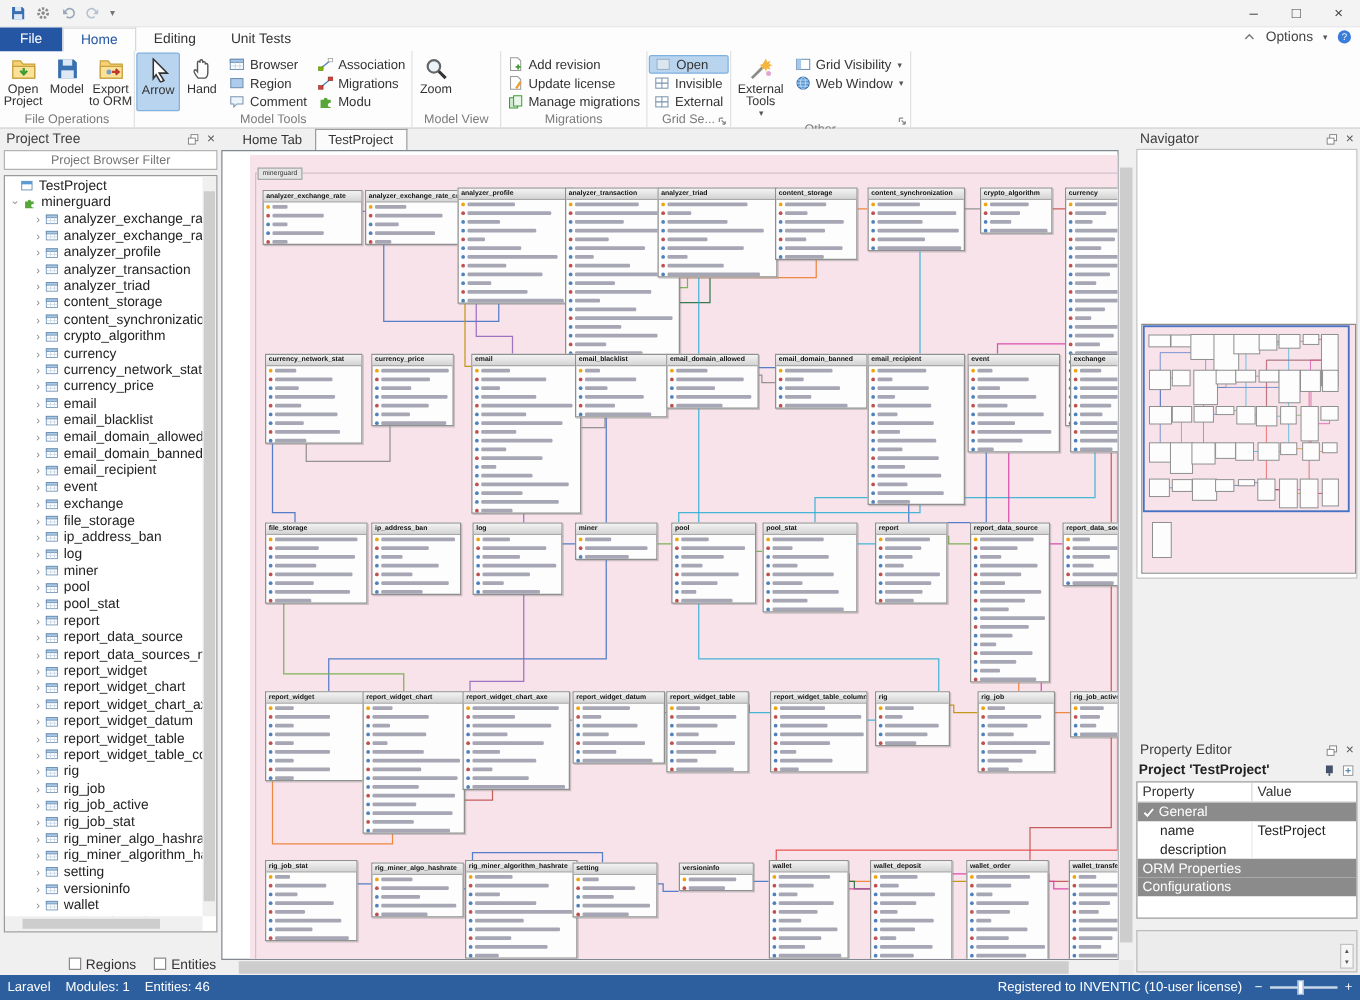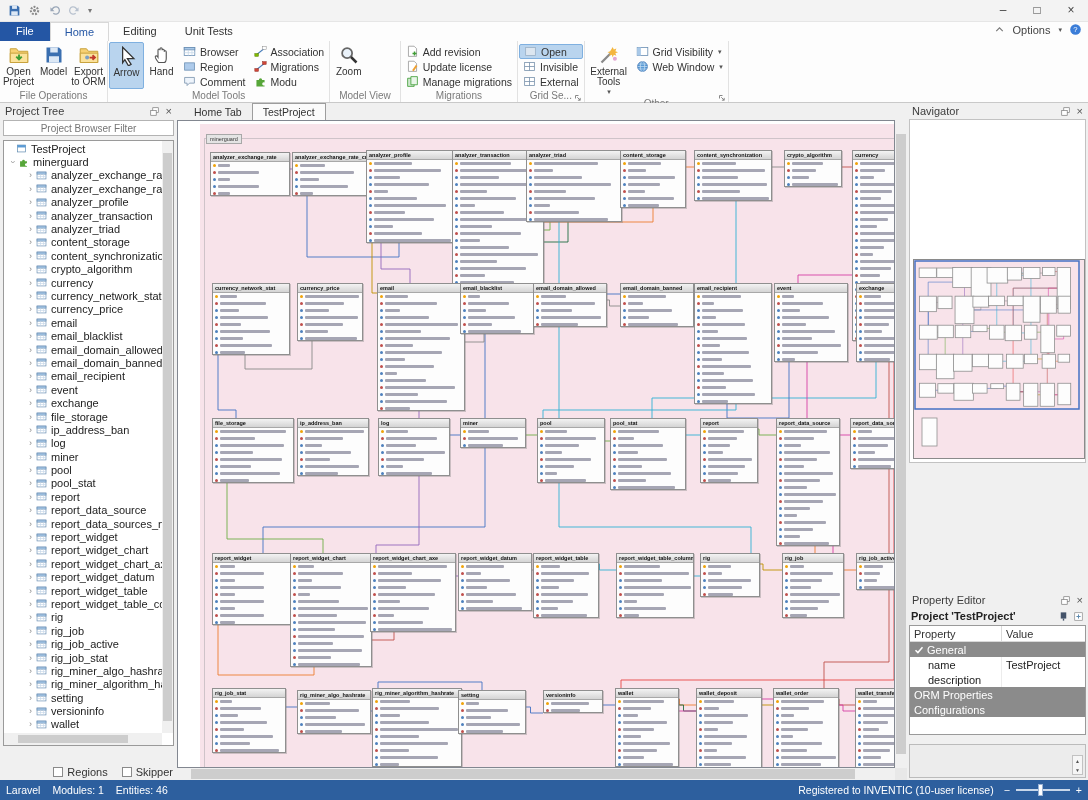--- a/index.html
+++ b/index.html
@@ -788,21 +788,21 @@
       </div>
     <div class="tvscroll">
       <div class="sb-thumb" style="left:1px;right:1px;top:12px;bottom:12px;"></div>
     </div>
     <div class="thscroll">
       <div class="sb-thumb" style="top:2px;bottom:2px;left:14px;width:110px;"></div>
     </div>
   </div>
   <div class="lfoot" id="treefoot">
       <label><span class="cbx"></span><span>Regions</span></label>
-      <label><span class="cbx"></span><span>Skipper</span></label>
+      <label><span class="cbx"></span><span>Entities</span></label>
     </div>
 </div>
 
 <div class="center">
   <div class="dtabs">
     <div class="dtab">Home Tab</div>
     <div class="dtab active">TestProject</div>
   </div>
   <div class="canvaswrap">
     <div class="page" id="page">

